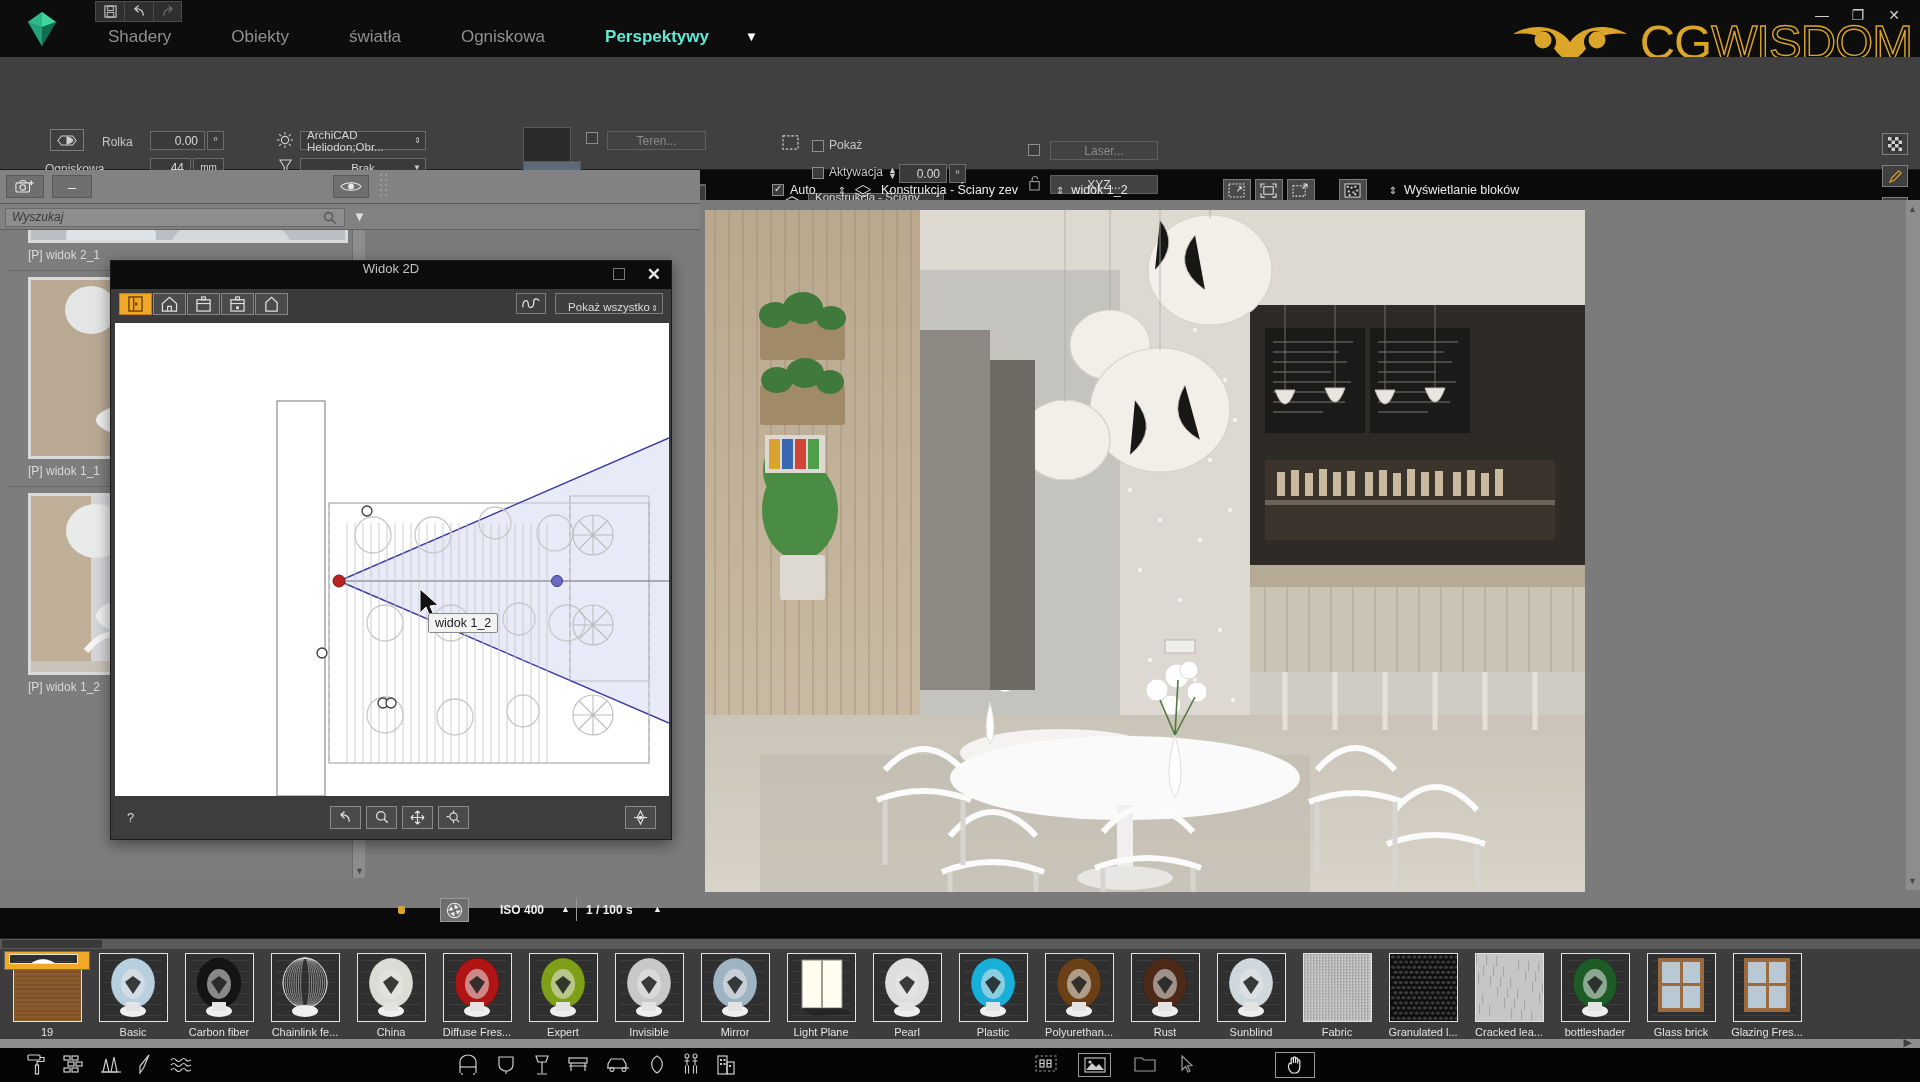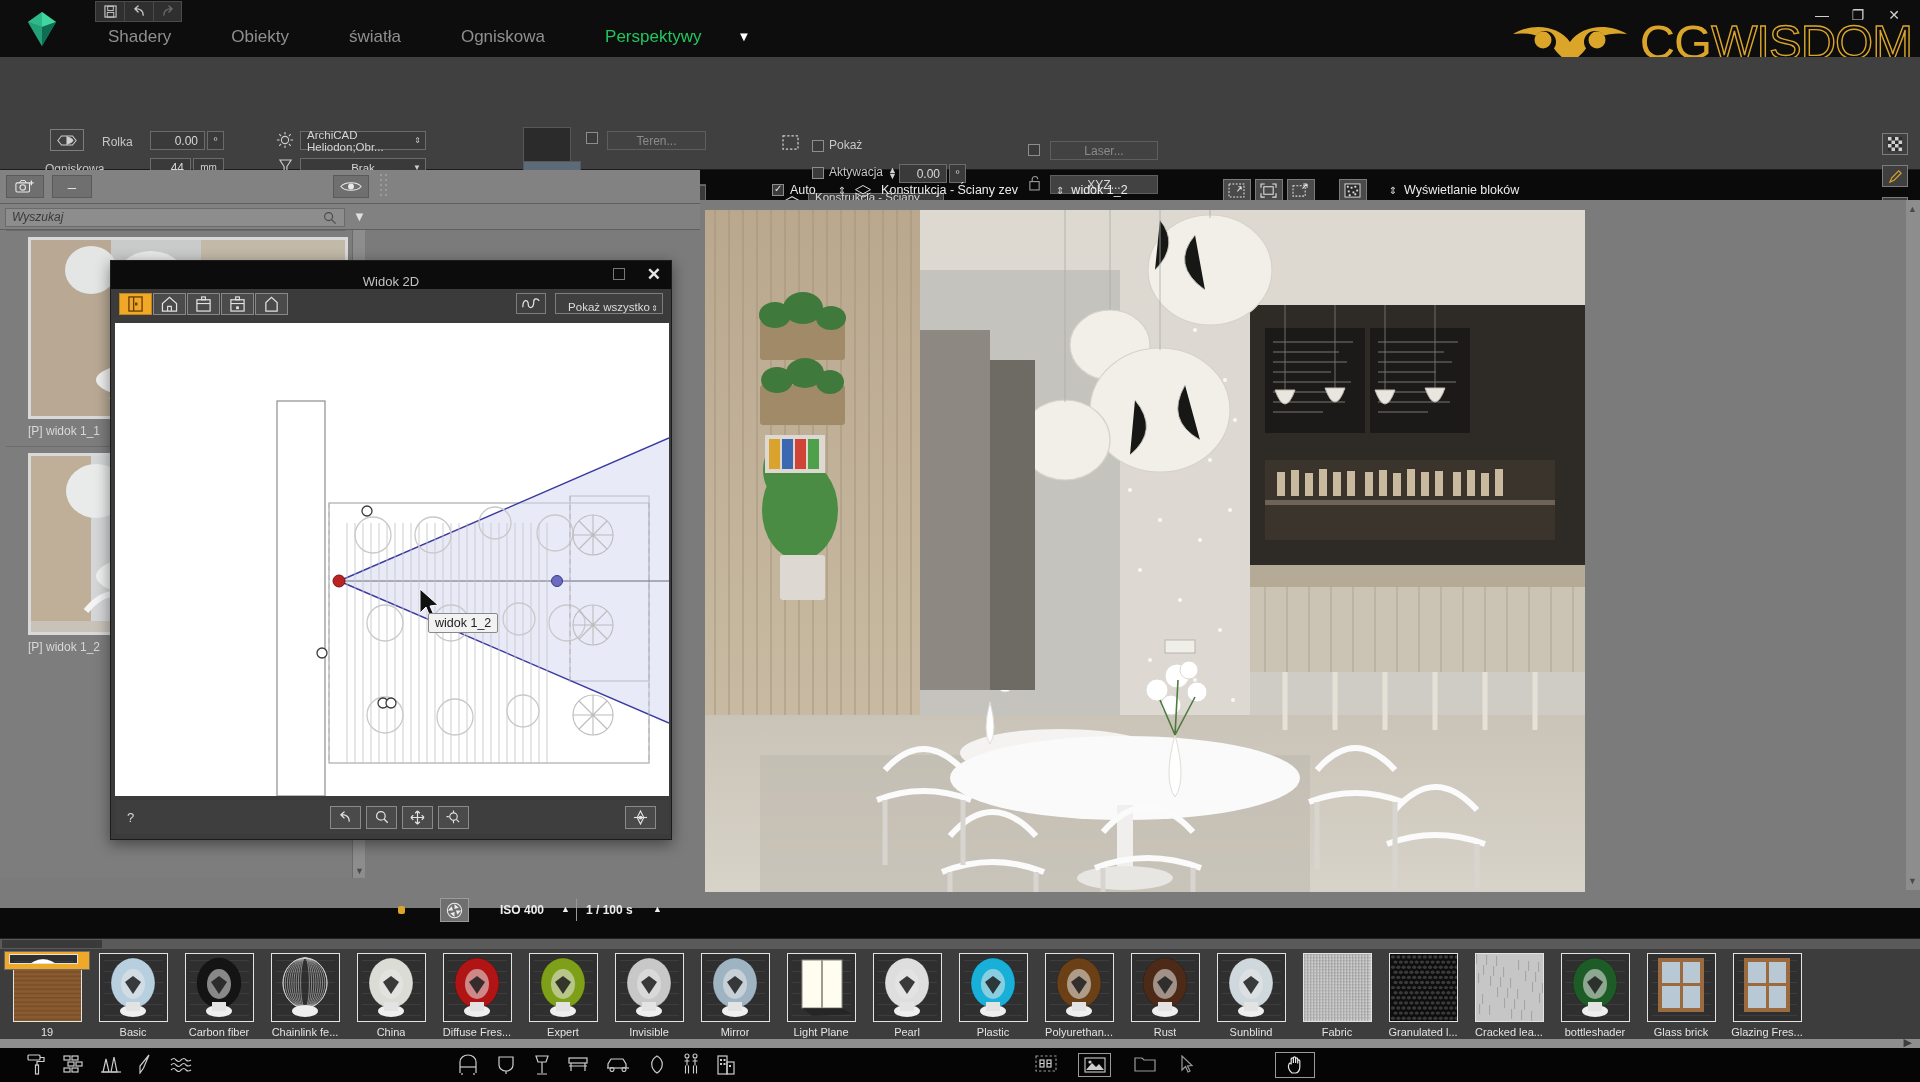--- a/index.html
+++ b/index.html
@@ -53,21 +53,21 @@
   .wm-wisdom { color: transparent; -webkit-text-stroke: 1.4px #dba52a; }
 
   
   .menurow {
     position: absolute; left: 0; top: 16px; width: 1200px; height: 41px;
     display: flex; align-items: center;
   }
   .menuitem {
     color: #8f8f8f; font-size: 17px; padding: 0 30px;
   }
-  .menuitem.active { color: #22c55e; font-weight: normal; }
+  .menuitem.active { color: #5eead4; font-weight: bold; }
   .menucaret { color: #ffffff; font-size: 13px; margin-left: 6px; }
 
   
   .optbar {
     position: absolute; left: 0; top: 57px; width: 1920px; height: 113px;
     background: #404040; border-bottom: 1px solid #1c1c1c;
   }
   .seclabel {
     position: absolute; color: #909090; font-size: 12px; text-align: center;
   }
@@ -166,21 +166,21 @@
   }
 
   
   .dlg2d {
     position: absolute; left: 110px; top: 260px; width: 562px; height: 580px;
     background: #3b3b3b; border: 1px solid #1c1c1c;
     box-shadow: 0 4px 14px rgba(0,0,0,.45);
   }
   .dlg-title {
     position: relative; width: 100%; height: 28px; background: #0c0c0c;
-    display: flex; align-items: flex-end; justify-content: center;
+    display: flex; align-items: flex-start; justify-content: center;
     color: #c2c2c2; font-size: 13px;
   }
   .dlg-close {
     position: absolute; right: 10px; top: 4px; color: #e6e6e6; font-size: 17px;
     font-weight: bold; line-height: 20px;
   }
   .dlg-tabs {
     position: relative; width: 100%; height: 30px; background: #3b3b3b;
     display: flex; align-items: center; padding-left: 8px;
   }
@@ -521,20 +521,31 @@
         <svg width="14" height="14" viewBox="0 0 15 15">
             <circle cx="6" cy="6" r="4.3" fill="none" stroke="#4a4a4a" stroke-width="1.2"></circle>
             <path d="M9.2 9.2 L13.5 13.5" stroke="#4a4a4a" stroke-width="1.3"></path>
           </svg>
       </div>
       <div style="position:absolute; left:353px; top:5px; color:#e0e0e0; font-size:13px;">▼</div>
     </div>
 
     <div class="thumbcol">
 
+      <div class="thumbitem">
+        <div class="thumbframe" style="height:45px; margin-top:-32px;">
+          <svg width="314" height="77" viewBox="0 0 314 77" preserveAspectRatio="none">
+            <rect width="314" height="77" fill="#b9bfc3"></rect>
+            <ellipse cx="80" cy="35" rx="45" ry="28" fill="#dfe3e6"></ellipse>
+            <ellipse cx="200" cy="45" rx="60" ry="30" fill="#d4d8da"></ellipse>
+            <rect x="30" y="55" width="250" height="22" fill="#c3b9a8"></rect>
+          </svg>
+        </div>
+        <div class="thumbcap">[P]  widok 2_1</div>
+      </div>
       <div class="thumbdiv"></div>
 
       <div class="thumbitem">
         <div class="thumbframe" style="height:182px;">
           <svg width="314" height="182" viewBox="0 0 314 182" preserveAspectRatio="none">
             <rect width="314" height="182" fill="#cfd2d3"></rect>
             <rect x="0" y="0" width="80" height="182" fill="#b9a994"></rect>
             <rect x="80" y="0" width="90" height="182" fill="#c9cbcb"></rect>
             <rect x="170" y="0" width="144" height="182" fill="#c2b9a8"></rect>
             <ellipse cx="120" cy="45" rx="38" ry="34" fill="#e8e9e9"></ellipse>

